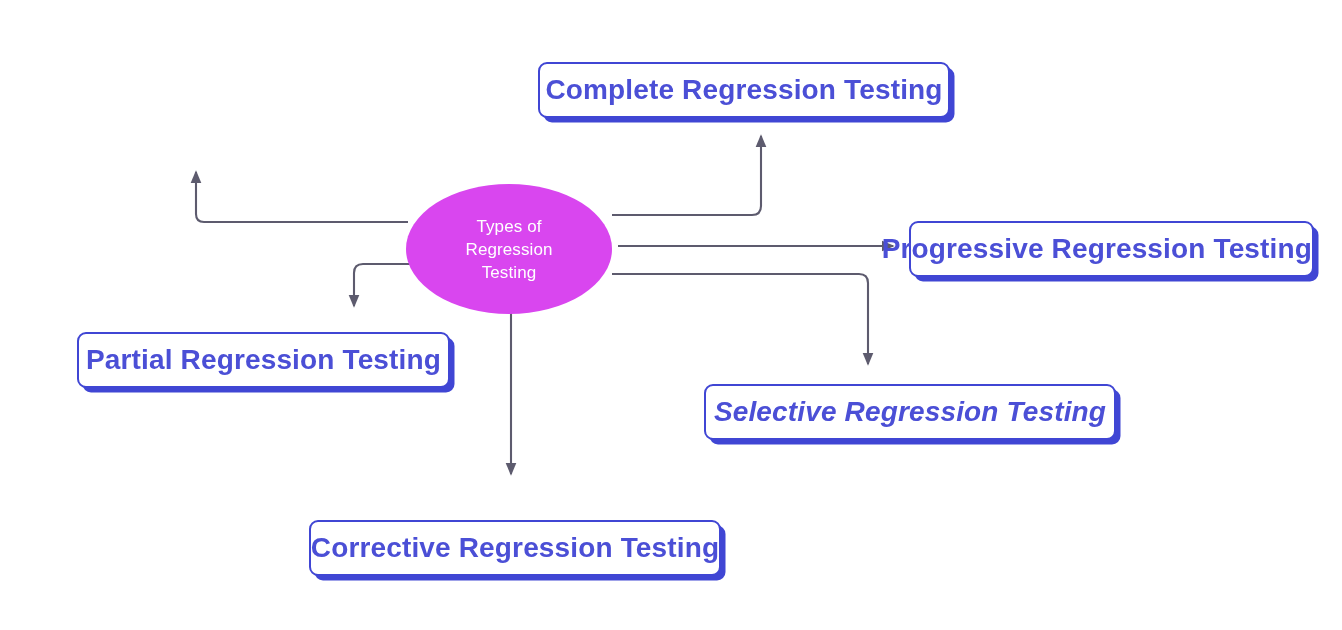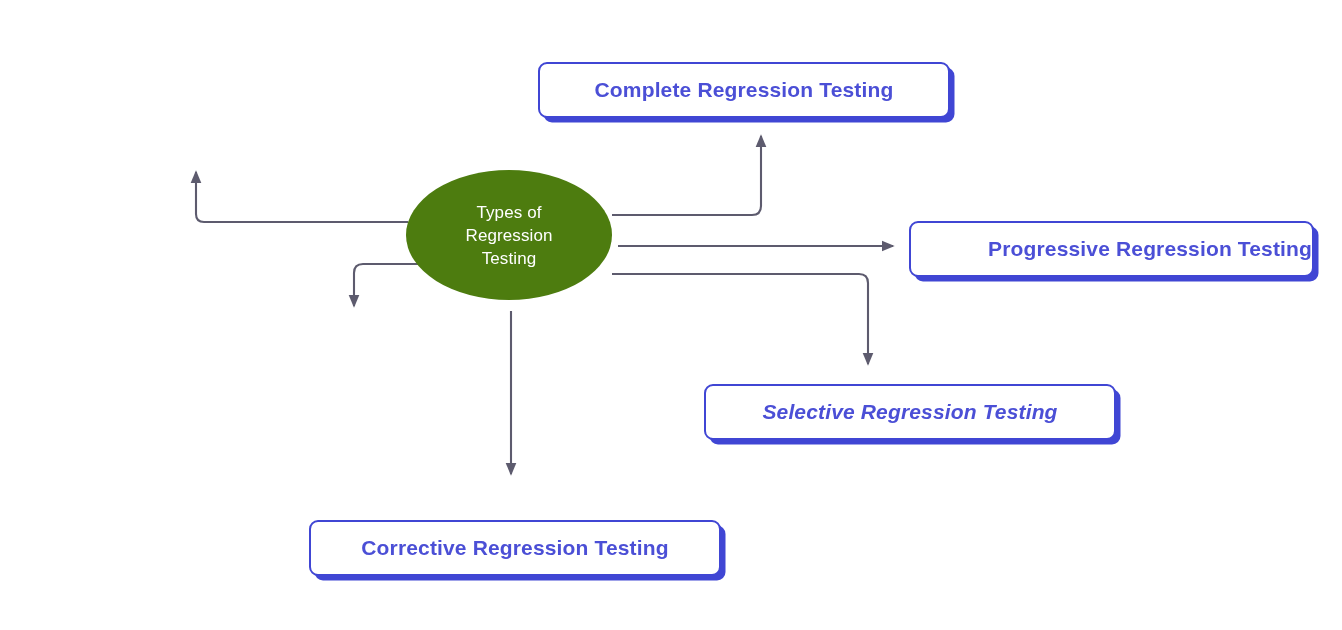--- a/index.html
+++ b/index.html
@@ -25,24 +25,24 @@
     top: 0;
     width: 1342px;
     height: 630px;
     pointer-events: none;
   }
 
   
   .hub {
     position: absolute;
     left: 406px;
-    top: 170px;
+    top: 184px;
     width: 206px;
     height: 130px;
-    background: #4d7c0f;
+    background: #d946ef;
     border-radius: 50% / 50%;
     display: flex;
     align-items: center;
     justify-content: center;
     z-index: 3;
   }
   .hub-label {
     color: #ffffff;
     font-size: 17px;
     line-height: 23px;
@@ -61,21 +61,21 @@
     border-radius: 9px;
     box-shadow: 5px 5px 0 -0.5px #4046d4;
     display: flex;
     align-items: center;
     justify-content: center;
     z-index: 4;
   }
   .node-label {
     color: #4b4fd6;
     font-weight: bold;
-    font-size: 21px;
+    font-size: 28px;
     letter-spacing: 0.15px;
     white-space: nowrap;
   }
 
   
   #node-unit        { left: 25px;  top: 102px; width: 348px; height: 56px; }
   #node-complete    { left: 538px; top: 62px;  width: 412px; height: 56px; }
   #node-progressive { left: 909px; top: 221px; width: 405px; height: 56px; justify-content: flex-end; }
   #node-partial     { left: 77px;  top: 332px; width: 373px; height: 56px; }
   #node-selective   { left: 704px; top: 384px; width: 412px; height: 56px; font-style: italic; }
@@ -114,20 +114,23 @@
 
 
   <div class="node" id="node-complete">
     <span class="node-label">Complete Regression Testing</span>
   </div>
 
   <div class="node" id="node-progressive">
     <span class="node-label">Progressive Regression Testing</span>
   </div>
 
+  <div class="node" id="node-partial">
+    <span class="node-label">Partial Regression Testing</span>
+  </div>
 
   <div class="node" id="node-selective">
     <span class="node-label">Selective Regression Testing</span>
   </div>
 
   <div class="node" id="node-corrective">
     <span class="node-label">Corrective Regression Testing</span>
   </div>
 
 </div>

